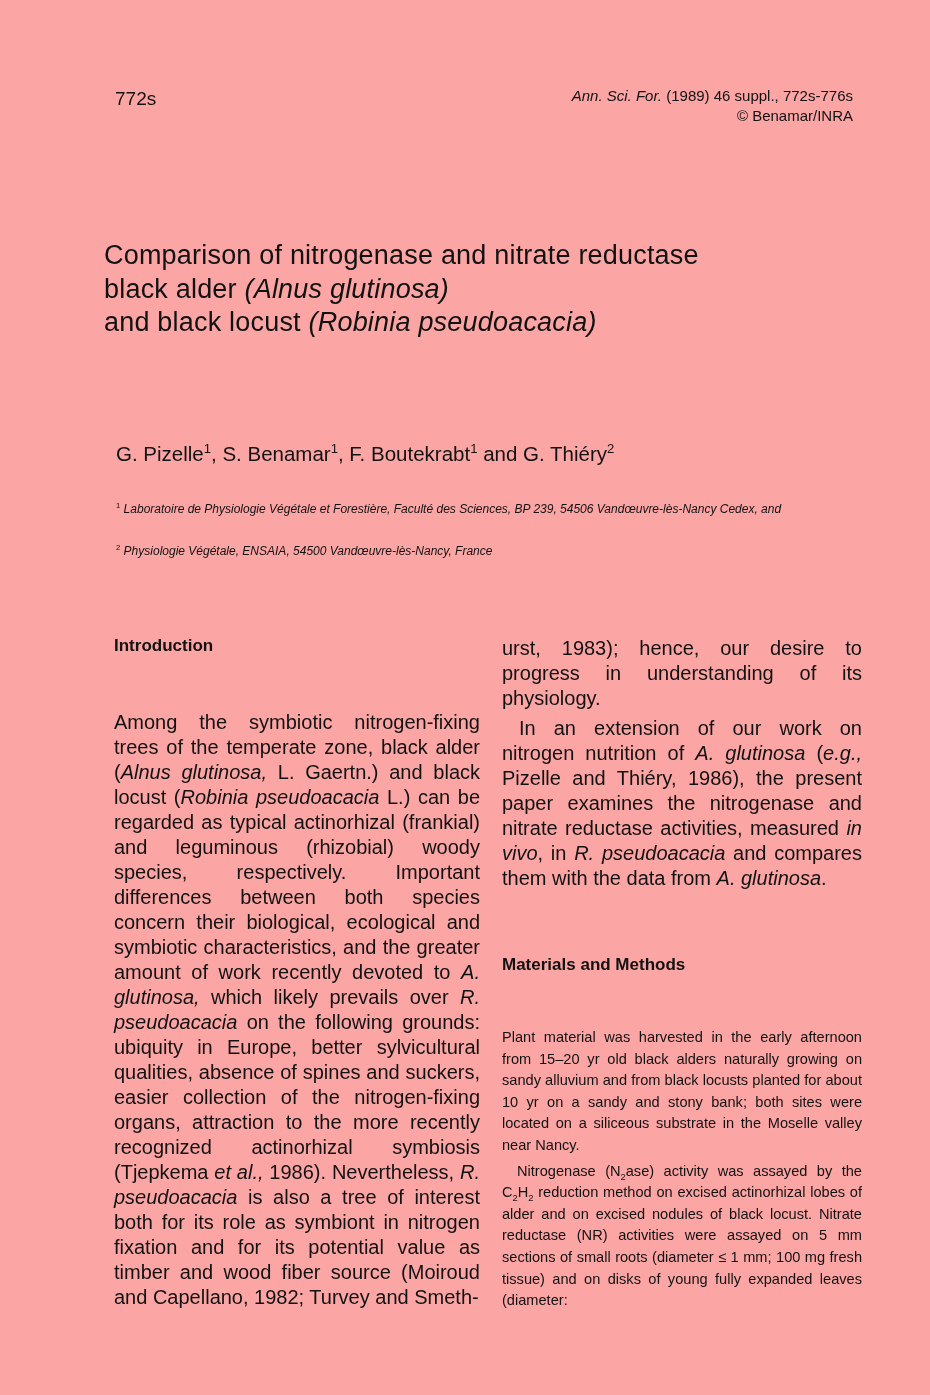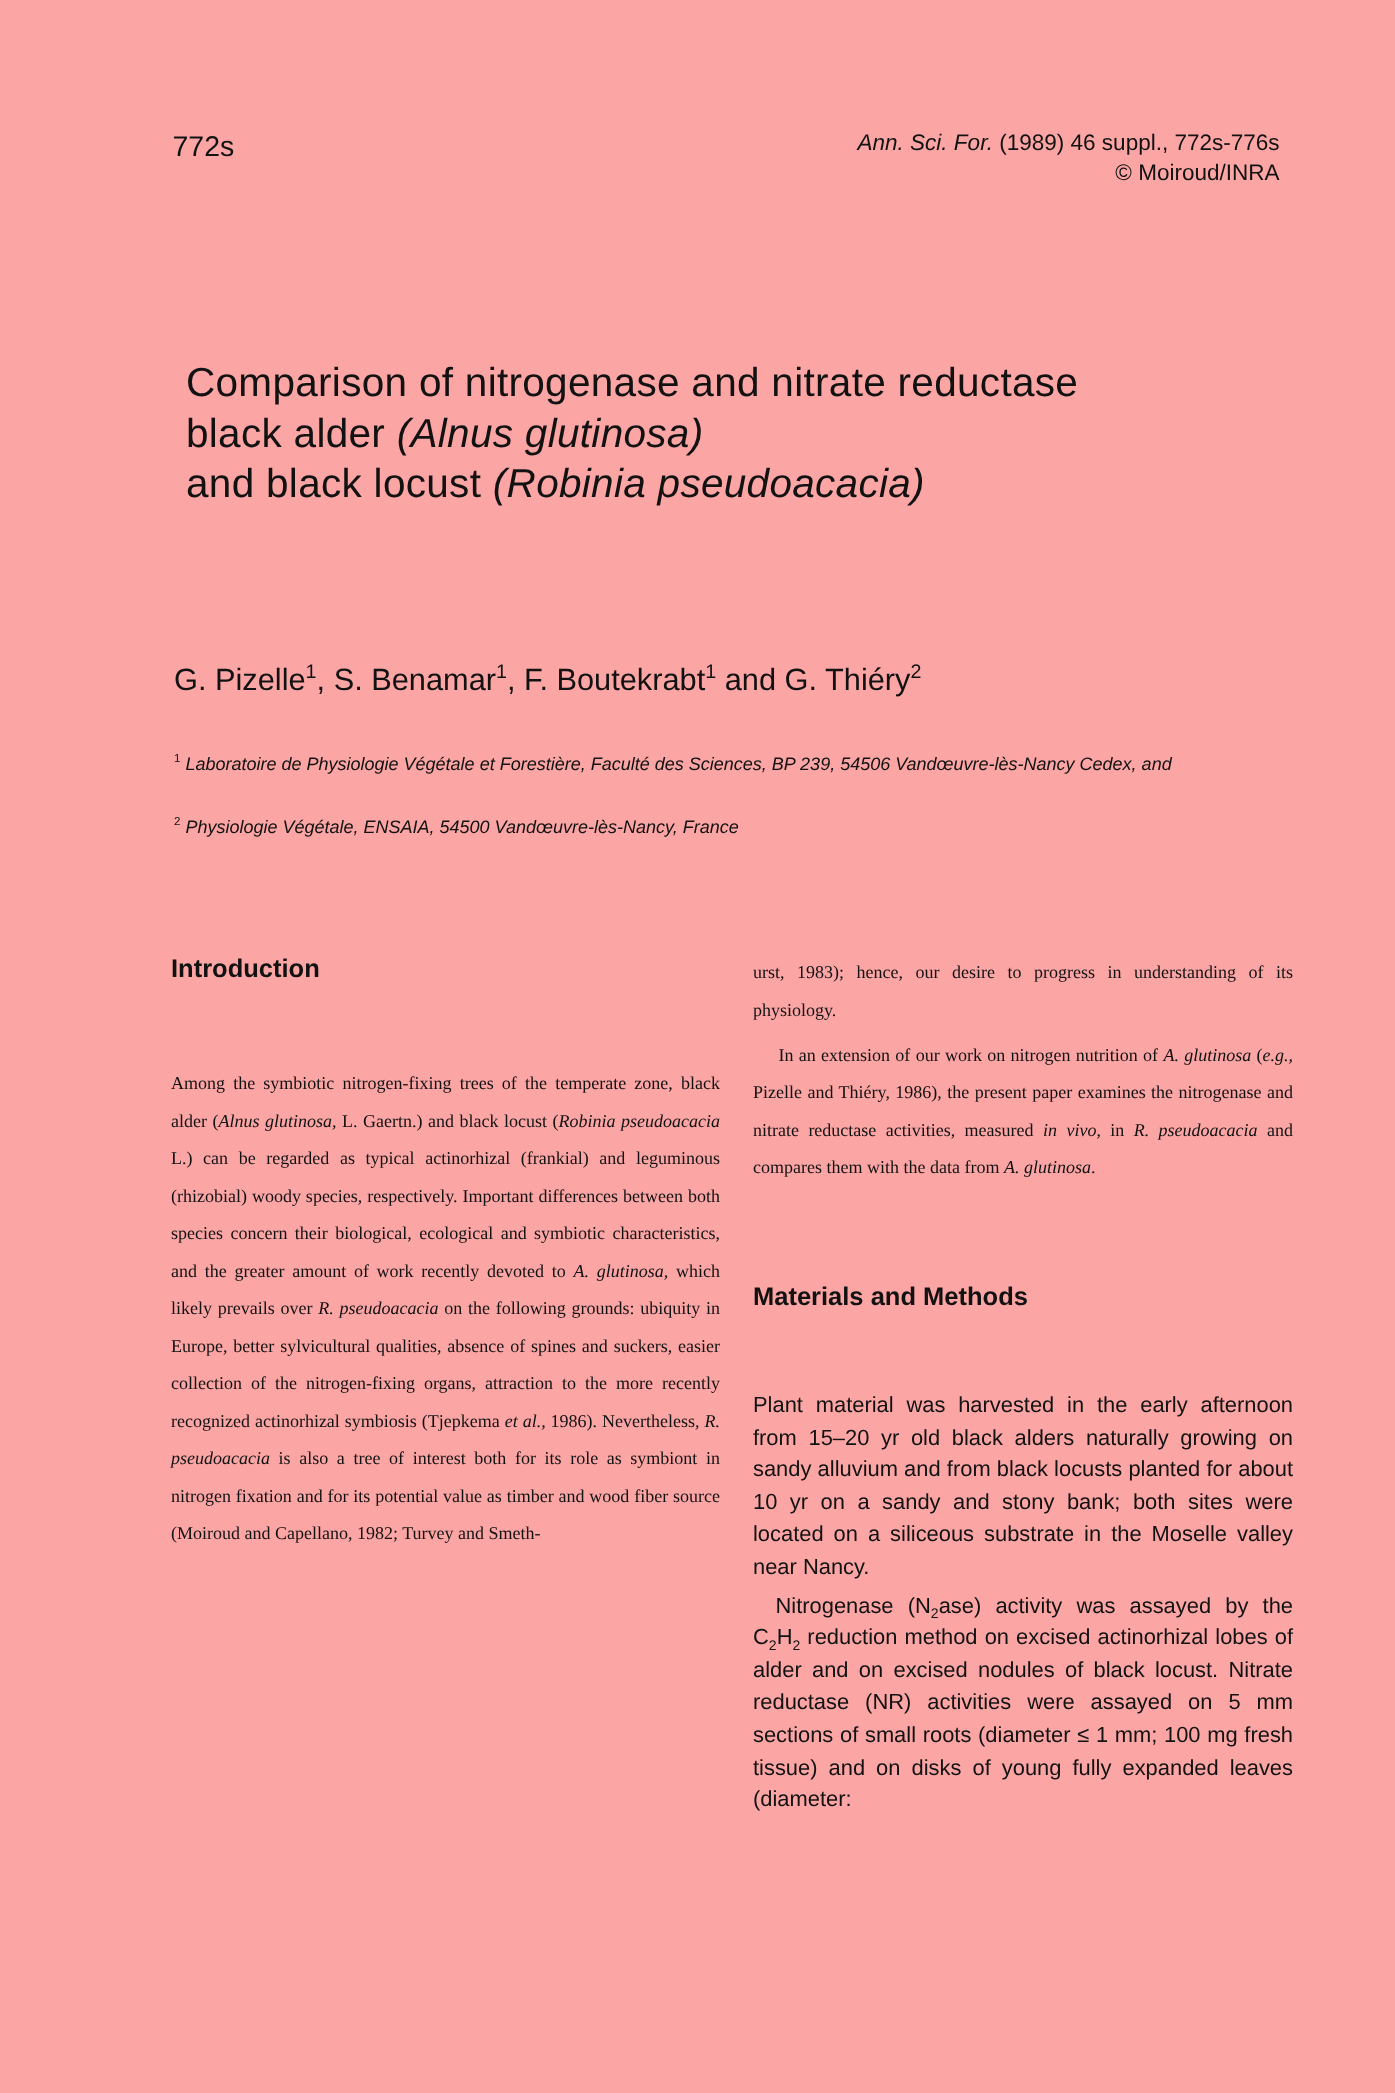--- a/index.html
+++ b/index.html
@@ -20,21 +20,21 @@
     position:absolute; left:115px; top:88px;
     font-size:19px;
   }
   .header-right {
     position:absolute; right:77px; top:86px;
     text-align:right;
     font-size:15px; line-height:19.5px;
   }
 
   .article-title {
-    position:absolute; left:124px; top:239px;
+    position:absolute; left:104px; top:239px;
     font-size:27px; line-height:33.5px;
     letter-spacing:0.2px;
   }
 
   .authors {
     position:absolute; left:116px; top:442px;
     font-size:20.5px;
   }
 
   .affiliations {
@@ -49,22 +49,22 @@
     display:flex; gap:22px;
   }
   .col { flex:none; }
   .col-left  { width:366px; }
   .col-right { width:360px; }
 
   .section-heading {
     font-size:17px; font-weight:bold; margin:6px 0 0 0;
   }
   .body-par {
-    font-size:12px; line-height:25px;
-    text-align:justify; margin:0;font-family:Liberation Serif, serif;
+    font-size:20px; line-height:25px;
+    text-align:justify; margin:0;
   }
   .col-left .body-par { margin-top:54px; }
   .col-right .par-cont { margin-top:6px; }
   .col-right .par-indent { margin-top:5px; text-indent:17px; }
   .methods-heading { margin-top:64px; }
   .small-par {
     font-size:14.6px; line-height:21.6px;
     text-align:justify; margin:0;
   }
   .small-first { margin-top:52px; }
@@ -72,21 +72,21 @@
 </style>
 </head>
 <body>
 
 <div class="page">
 
   <div class="page-number">772s</div>
 
   <div class="header-right">
     <div><span class="it">Ann. Sci. For.</span><span> (1989) 46 suppl., 772s-776s</span></div>
-    <div><span>© Moiroud/INRA</span></div>
+    <div><span>© Benamar/INRA</span></div>
   </div>
 
   <div class="article-title">
     <div><span>Comparison of nitrogenase and nitrate reductase</span></div>
     <div><span>black alder </span><span class="it">(Alnus glutinosa)</span></div>
     <div><span>and black locust </span><span class="it">(Robinia pseudoacacia)</span></div>
   </div>
 
   <div class="authors"><span>G. Pizelle</span><sup>1</sup><span>, S. Benamar</span><sup>1</sup><span>, F. Boutekrabt</span><sup>1</sup><span> and G. Thiéry</span><sup>2</sup></div>
 

